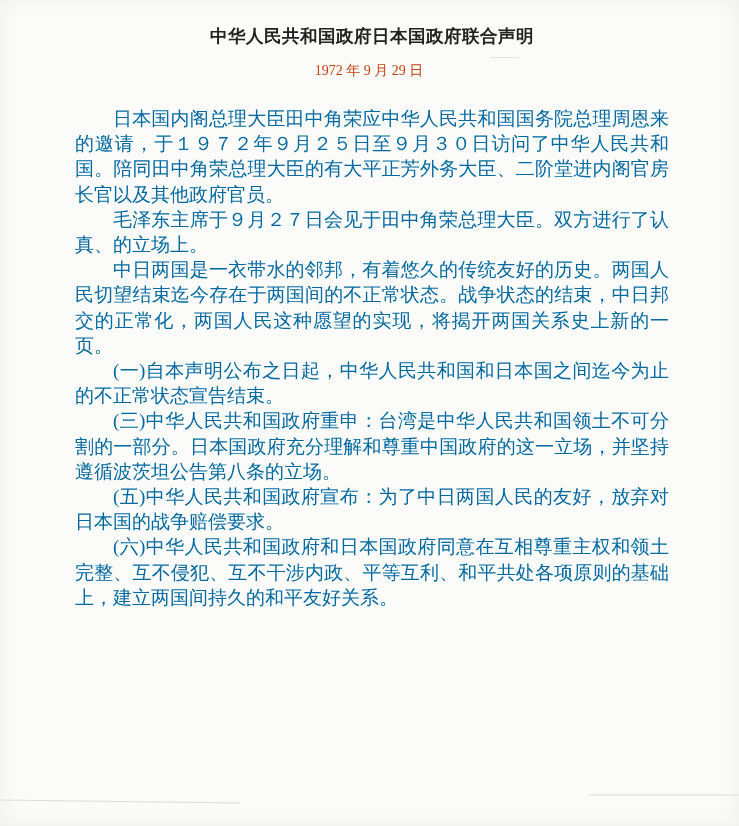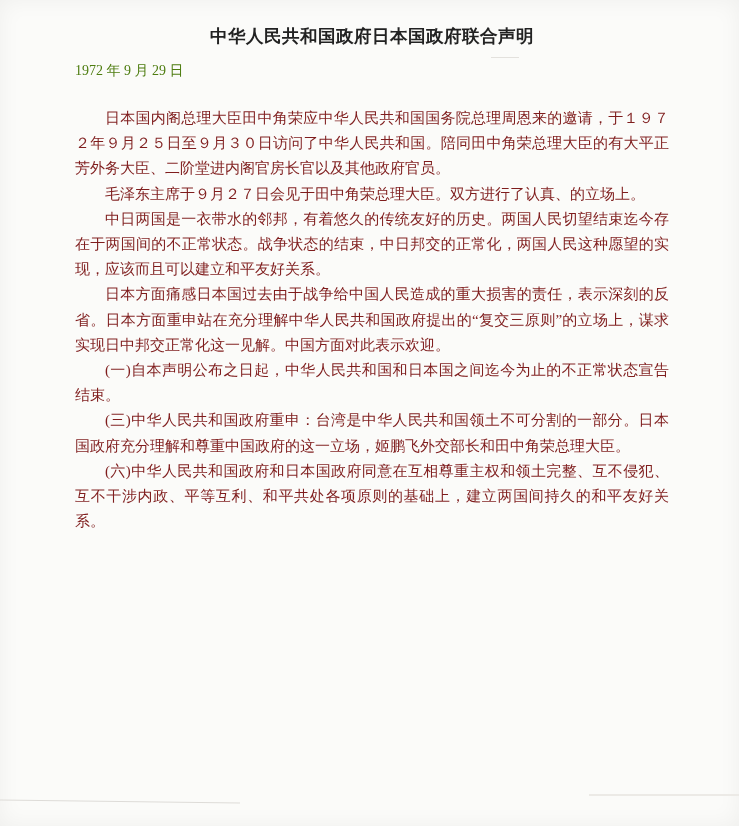--- a/index.html
+++ b/index.html
@@ -26,35 +26,35 @@
   .doc-title {
     margin: 0;
     text-align: center;
     font-size: 17.5px;
     font-weight: bold;
     letter-spacing: 0.5px;
     color: #222;
   }
   .doc-date {
     margin-top: 14px;
-    text-align: left;
+    text-align: center;
     font-size: 14px;
     padding-right: 6px;
-    color: #4d7c0f;
+    color: #c2410c;
   }
   .doc-body {
     margin-top: 26px;
   }
   .doc-body p {
     margin: 0;
-    font-size: 15px;
+    font-size: 19px;
     line-height: 25.2px;
     text-align: justify;
     text-indent: 2em;
-    color: #7f1d1d;
+    color: #0369a1;
   }
   .artifact-line-bottom-left {
     position: absolute;
     left: 0;
     bottom: 24px;
     width: 240px;
     height: 1px;
     background: #dedcd8;
     transform: rotate(0.7deg);
   }
@@ -80,24 +80,24 @@
 
 <div class="page">
 
   <h1 class="doc-title">中华人民共和国政府日本国政府联合声明</h1>
 
   <div class="doc-date">1972 年 9 月 29 日</div>
 
   <div class="doc-body">
     <p>日本国内阁总理大臣田中角荣应中华人民共和国国务院总理周恩来的邀请，于１９７２年９月２５日至９月３０日访问了中华人民共和国。陪同田中角荣总理大臣的有大平正芳外务大臣、二阶堂进内阁官房长官以及其他政府官员。</p>
     <p>毛泽东主席于９月２７日会见于田中角荣总理大臣。双方进行了认真、的立场上。</p>
-    <p>中日两国是一衣带水的邻邦，有着悠久的传统友好的历史。两国人民切望结束迄今存在于两国间的不正常状态。战争状态的结束，中日邦交的正常化，两国人民这种愿望的实现，应该而且可以建立和平友好关系。</p>
-    <p>日本方面痛感日本国过去由于战争给中国人民造成的重大损害的责任，表示深刻的反省。日本方面重申站在充分理解中华人民共和国政府提出的“复交三原则”的立场上，谋求实现日中邦交正常化这一见解。中国方面对此表示欢迎。</p>
+    <p>中日两国是一衣带水的邻邦，有着悠久的传统友好的历史。两国人民切望结束迄今存在于两国间的不正常状态。战争状态的结束，中日邦交的正常化，两国人民这种愿望的实现，将揭开两国关系史上新的一页。</p>
     <p>(一)自本声明公布之日起，中华人民共和国和日本国之间迄今为止的不正常状态宣告结束。</p>
-    <p>(三)中华人民共和国政府重申：台湾是中华人民共和国领土不可分割的一部分。日本国政府充分理解和尊重中国政府的这一立场，姬鹏飞外交部长和田中角荣总理大臣。</p>
+    <p>(三)中华人民共和国政府重申：台湾是中华人民共和国领土不可分割的一部分。日本国政府充分理解和尊重中国政府的这一立场，并坚持遵循波茨坦公告第八条的立场。</p>
+    <p>(五)中华人民共和国政府宣布：为了中日两国人民的友好，放弃对日本国的战争赔偿要求。</p>
     <p>(六)中华人民共和国政府和日本国政府同意在互相尊重主权和领土完整、互不侵犯、互不干涉内政、平等互利、和平共处各项原则的基础上，建立两国间持久的和平友好关系。</p>
 
   </div>
 
   <div class="artifact-line-bottom-left"></div>
   <div class="artifact-smudge-bottom-right"></div>
   <div class="artifact-dash-top-right"></div>
 
 </div>
 

